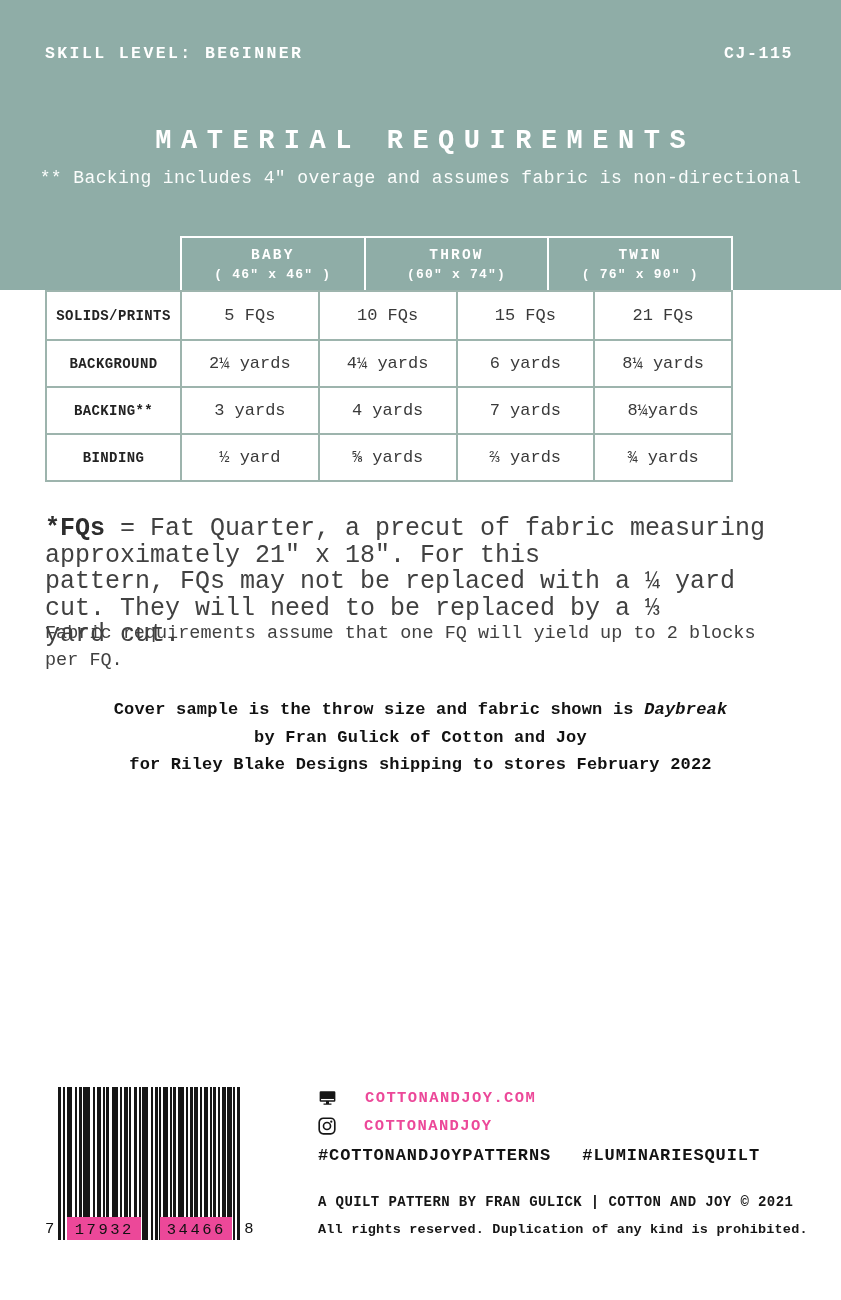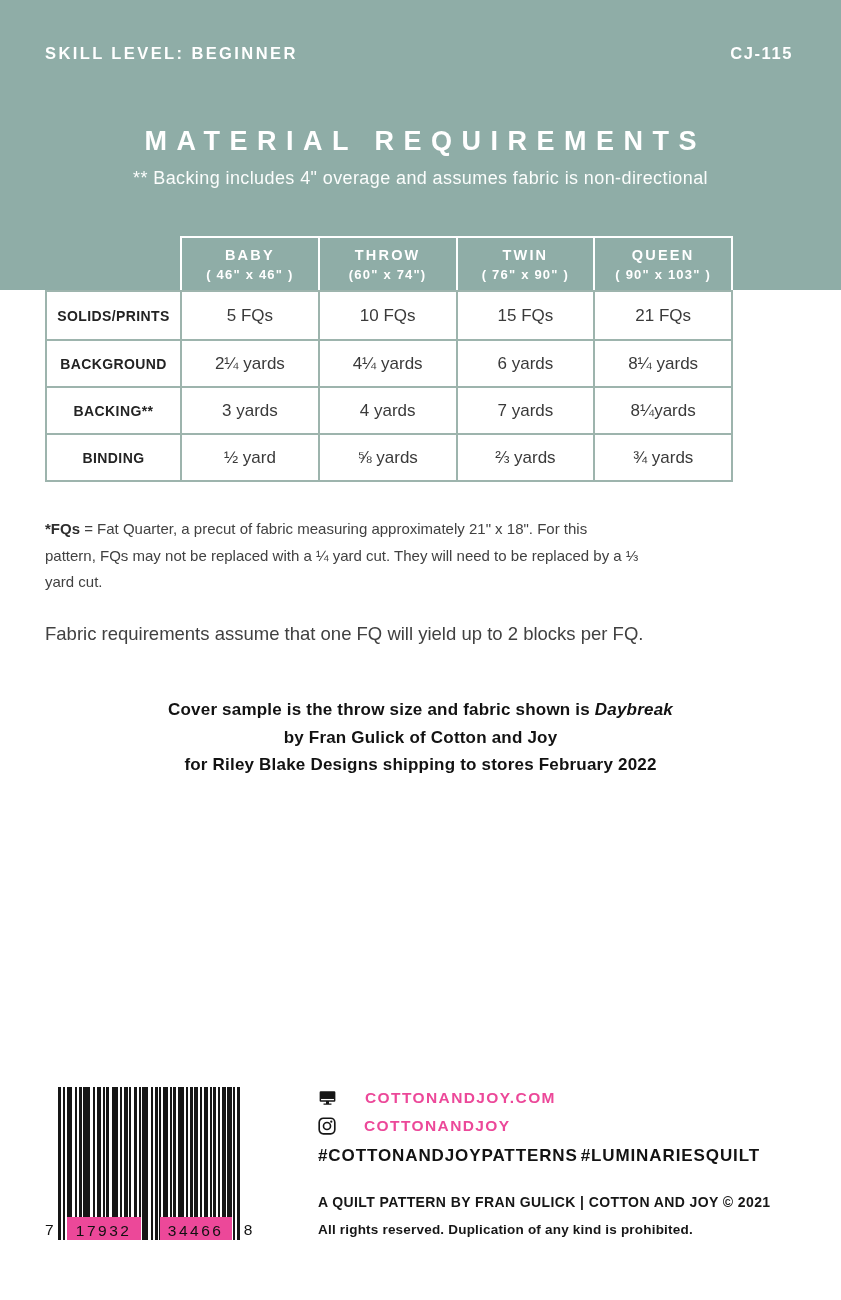--- a/index.html
+++ b/index.html
@@ -1,19 +1,19 @@
 <!DOCTYPE html>
 <html><head>
 <meta charset="utf-8">
 <style>
   * { box-sizing: border-box; }
   html, body { margin: 0; padding: 0; background: #ffffff; }
   .page {
     position: relative; width: 841px; height: 1300px; background: #ffffff;
-    font-family: Liberation Sans, sans-serif; overflow: hidden; margin: 0 auto; padding-left: 36px;
+    font-family: Liberation Mono, monospace; overflow: hidden; margin: 0 auto; padding-left: 36px;
   }
 
   
   .hero { position: absolute; left: 0; top: 0; width: 841px; height: 290px; background: #8fada7; }
   .skill-level {
     position: absolute; left: 45px; top: 44px; color: #ffffff;
     font-size: 16.5px; font-weight: bold; letter-spacing: 2.4px;
   }
   .pattern-code {
     position: absolute; right: 48px; top: 44px; color: #ffffff;
@@ -54,21 +54,21 @@
   }
   .mt-cell {
     flex: 1; display: flex; align-items: center; justify-content: center;
     font-size: 17px; color: #3a3a3a;
   }
   .mt-cell + .mt-cell { border-left: 2px solid #9db4ad; }
 
   
   .fq-note {
     position: absolute; left: 45px; top: 516px; width: 752px;
-    font-size: 15px; line-height: 26.5px; color: #414141;
+    font-size: 25px; line-height: 26.5px; color: #414141;
   }
   .fq-note b { color: #2d2d2d; }
   .fabric-note {
     position: absolute; left: 45px; top: 621px; width: 752px;
     font-size: 18.5px; line-height: 26.5px; color: #414141;
   }
   .cover-note {
     position: absolute; left: 0; right: 0; top: 696px; text-align: center;
     font-size: 17px; font-weight: bold; line-height: 27.5px; color: #121212;
     letter-spacing: 0.2px;
@@ -132,24 +132,20 @@
         <span class="col-size">( 46" x 46" )</span>
       </div>
       <div class="mt-th">
         <span class="col-name">THROW</span>
         <span class="col-size">(60" x 74")</span>
       </div>
       <div class="mt-th">
         <span class="col-name">TWIN</span>
         <span class="col-size">( 76" x 90" )</span>
       </div>
-      <div class="mt-th">
-        <span class="col-name">QUEEN</span>
-        <span class="col-size">( 90" x 103" )</span>
-      </div>
     </div>
 
     <div class="mt-body">
       <div class="mt-row">
         <div class="mt-label">SOLIDS/PRINTS</div>
         <div class="mt-cell">5 FQs</div>
         <div class="mt-cell">10 FQs</div>
         <div class="mt-cell">15 FQs</div>
         <div class="mt-cell">21 FQs</div>
       </div>

